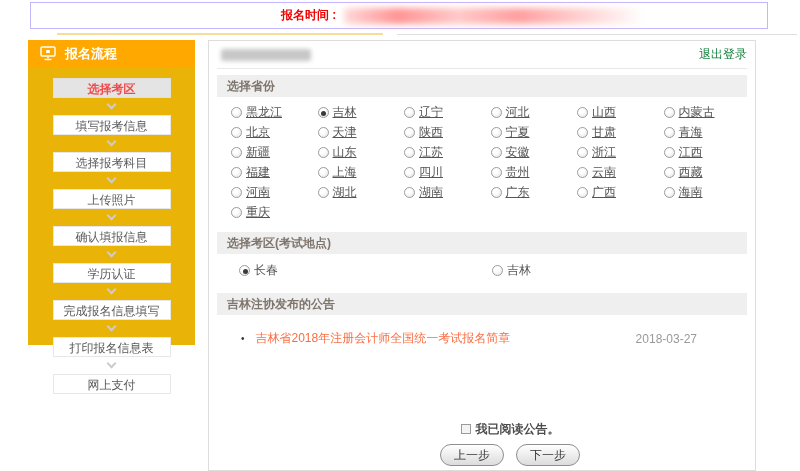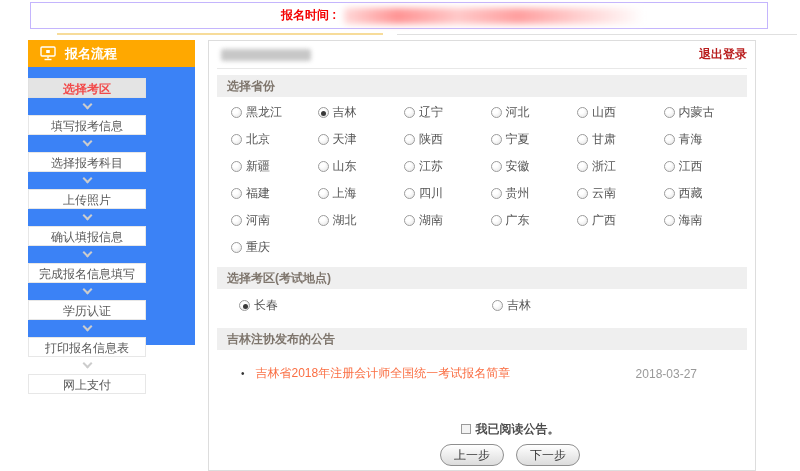--- a/index.html
+++ b/index.html
@@ -14,47 +14,47 @@
   .top-banner { position:absolute; left:30px; top:2px; width:738px; height:27px;
     border:1px solid #c4b5fd; background:#fff; display:flex; align-items:center; }
   .banner-label { margin-left:250px; color:#f30000; font-weight:bold; white-space:nowrap; }
   .banner-redacted { margin-left:8px; width:300px; height:16px; border-radius:3px;
     background:linear-gradient(90deg,#ffd9d9,#ff9494 18%,#ffc9c9 38%,#ff9f9f 58%,#ffd3d3 80%,#ffffff);
     filter:blur(3px); }
   .divider-yellow { position:absolute; top:33px; left:57px; width:326px; border-top:2px solid #f7dc9a; }
   .divider-gray { position:absolute; top:34px; left:397px; width:400px; border-top:1px solid #e0e0e0; }
 
   
-  .sidebar { position:absolute; left:28px; top:40px; width:167px; height:305px; background:#3b82f6; }
+  .sidebar { position:absolute; left:28px; top:40px; width:167px; height:305px; background:#eab308; }
   .sidebar-header { height:27px; background:#ffa800; color:#fff; font-weight:bold; font-size:13px;
     display:flex; align-items:center; padding-left:12px; gap:9px; }
   .monitor-icon svg { display:block; }
-  .steps { display:flex; flex-direction:column; align-items:flex-start; padding-top:11px; }
+  .steps { display:flex; flex-direction:column; align-items:center; padding-top:11px; }
   .step-wrap { display:flex; flex-direction:column; align-items:center; }
   .step { width:118px; height:20px; line-height:20px; background:#fff; border:1px solid #e7e7e7;
     text-align:center; color:#5a5a5a; cursor:pointer; white-space:nowrap; }
   .step.active { background:#e4e4e4; border-color:#e0e0e0; color:#f24a4a; font-weight:bold; }
   .chevron { width:7px; height:7px; border-right:2px solid #ccc; border-bottom:2px solid #ccc;
     transform:rotate(45deg); margin:3px 0 7px; }
   .step-wrap:last-child .chevron { display:none; }
 
   
   .panel { position:absolute; left:208px; top:40px; width:548px; height:431px;
     background:#fff; border:1px solid #ddd; }
   .panel-head { display:flex; justify-content:space-between; align-items:center;
     height:28px; margin:0 8px; border-bottom:1px solid #e8e8e8; }
   .user-redacted { width:90px; height:12px; background:#b5b5b5; filter:blur(2px);
     border-radius:2px; margin-left:4px; opacity:.75; }
-  .logout { color:#b91c1c; font-weight:bold; cursor:pointer; text-decoration:none; }
+  .logout { color:#15803d; font-weight:normal; cursor:pointer; text-decoration:none; }
 
   .section-bar { margin:6px 8px 0; height:22px; line-height:22px; background:#efefef;
     padding-left:10px; color:#7e756c; font-weight:bold; }
 
   .province-grid { display:grid; grid-template-columns:repeat(6,86.5px);
-    padding:7px 0 5px 22px; row-gap:10px; }
+    padding:7px 0 5px 22px; row-gap:3px;text-decoration:underline; }
   .radio-opt { display:flex; align-items:center; height:17px; cursor:pointer; color:#555; }
   .radio { width:11px; height:11px; border-radius:50%; border:1px solid #9c9c9c;
     background:radial-gradient(circle at 35% 30%, #fff 30%, #e3e3e3); margin-right:4px;
     position:relative; flex:none; }
   .radio.checked::after { content:""; position:absolute; left:2.5px; top:2.5px;
     width:5px; height:5px; border-radius:50%; background:#3a3a3a; }
 
   .area-row { display:flex; padding:8px 0 8px 30px; }
   .area-row .radio-opt { width:253px; }
 
@@ -129,28 +129,28 @@
 
       <div class="step-wrap">
         <div class="step">
           <span>确认填报信息</span>
         </div>
         <div class="chevron"></div>
       </div>
 
       <div class="step-wrap">
         <div class="step">
+          <span>学历认证</span>
+        </div>
+        <div class="chevron"></div>
+      </div>
+
+      <div class="step-wrap">
+        <div class="step">
           <span>完成报名信息填写</span>
-        </div>
-        <div class="chevron"></div>
-      </div>
-
-      <div class="step-wrap">
-        <div class="step">
-          <span>学历认证</span>
         </div>
         <div class="chevron"></div>
       </div>
 
       <div class="step-wrap">
         <div class="step">
           <span>打印报名信息表</span>
         </div>
         <div class="chevron"></div>
       </div>

